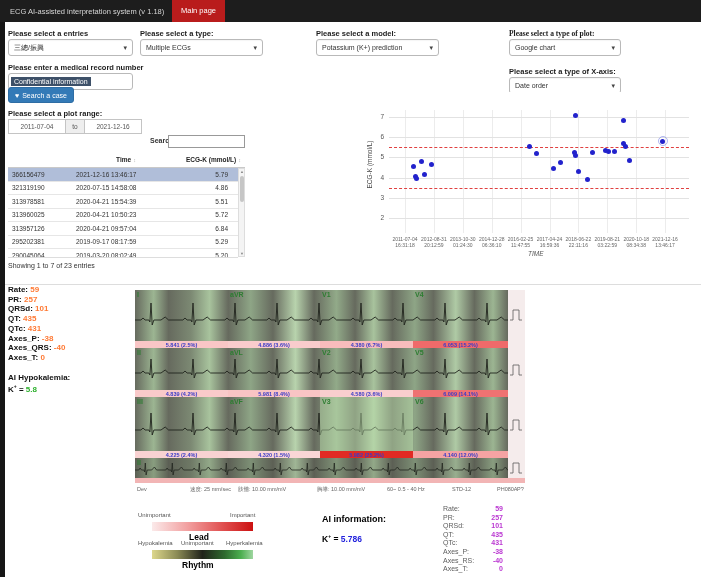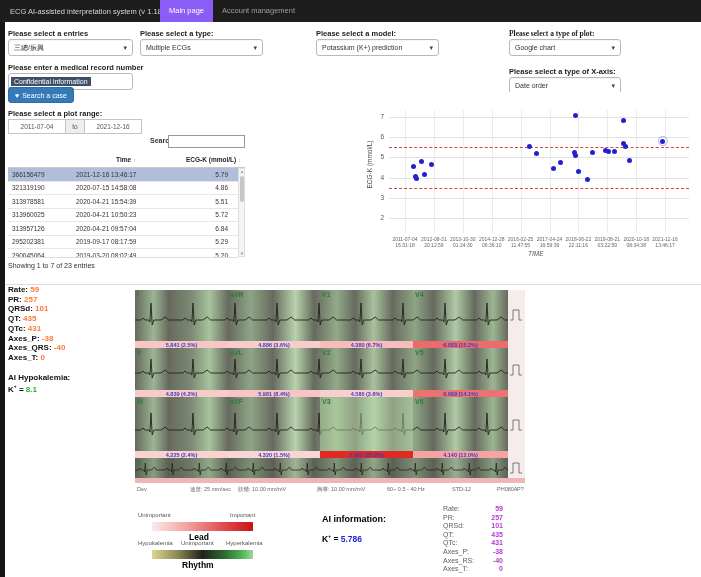--- a/index.html
+++ b/index.html
@@ -5,21 +5,21 @@
   html,body{margin:0;padding:0;background:#cfcfcf;}
   .screen{position:relative;width:701px;height:577px;background:#fff;overflow:hidden;
           font-family:"Liberation Sans",sans-serif;color:#222;}
   
   .edge{position:absolute;left:0;top:0;width:5px;height:577px;background:#161616;}
   
   .navbar{position:absolute;left:0;top:0;width:701px;height:22px;background:#1d1d1d;}
   .brand{position:absolute;left:10px;top:7px;font-size:7.5px;color:#d6d6d6;white-space:nowrap;}
   .tabs{position:absolute;left:160px;top:0;height:22px;display:flex;}
   .tab{padding:0 9px;line-height:22px;font-size:7.5px;color:#9d9d9d;white-space:nowrap;cursor:pointer;}
-  .tab.active{background:#8b5cf6;color:#ffffff;}
+  .tab.active{background:#b91c1c;color:#ffffff;margin-left:12px;}
   
   .lbl{position:absolute;font-size:7.5px;font-weight:bold;color:#1c1c1c;white-space:nowrap;}
   .sel{position:absolute;height:17px;border:1px solid #b9b9b9;border-radius:3px;background:#fff;
        display:flex;align-items:center;justify-content:space-between;padding:0 5px;font-size:7px;color:#333;
        box-shadow:inset 0 1px 1px rgba(0,0,0,0.04);box-sizing:border-box;}
   .caret{font-size:7px;color:#444;margin-left:4px;}
   .ipt{position:absolute;height:17px;border:1px solid #b9b9b9;border-radius:3px;background:#fff;
        display:flex;align-items:center;padding:0 2px;font-size:7px;box-sizing:border-box;}
   .seltext{background:#3d5068;color:#fff;padding:1px 3px;white-space:nowrap;}
   .btn{position:absolute;background:#337ab7;border:1px solid #2e6da4;border-radius:3px;color:#fff;
@@ -102,21 +102,20 @@
 </head>
 <body>
 
 <div class="screen">
   <div class="edge"></div>
 
   <div class="navbar">
     <span class="brand">ECG AI-assisted interpretation system (v 1.18)</span>
     <div class="tabs" id="nav-tabs">
         <div class="tab active">Main page</div>
-        <div class="tab">Account management</div>
       </div>
   </div>
 
   <div class="lbl" style="left:8px;top:29px;">Please select a entries</div>
   <div class="sel" style="left:8px;top:39px;width:125px;">
     <span>三總/振興</span>
     <span class="caret">▾</span>
   </div>
 
   <div class="lbl" style="left:140px;top:29px;">Please select a type:</div>
@@ -317,21 +316,21 @@
   <div class="mleft" id="mleft">
       <div><span>Rate: </span><span class="v">59</span></div>
       <div><span>PR: </span><span class="v">257</span></div>
       <div><span>QRSd: </span><span class="v">101</span></div>
       <div><span>QT: </span><span class="v">435</span></div>
       <div><span>QTc: </span><span class="v">431</span></div>
       <div><span>Axes_P: </span><span class="v">-38</span></div>
       <div><span>Axes_QRS: </span><span class="v">-40</span></div>
       <div><span>Axes_T: </span><span class="v">0</span></div>
       <div class="ai">AI Hypokalemia:</div>
-      <div><span>K</span><sup>+</sup><span> = </span><span class="kv">8.1</span></div>
+      <div><span>K</span><sup>+</sup><span> = </span><span class="kv">5.8</span></div>
     </div>
 
   <div class="ecg" id="ecg">
     <div class="calib" id="calib"><svg width="17" height="188">
           <path d="M2,30 h3 v-10 h6 v10 h3" fill="none" stroke="#5a5a5a" stroke-width="0.8"></path>
           <path d="M2,85 h3 v-10 h6 v10 h3" fill="none" stroke="#5a5a5a" stroke-width="0.8"></path>
           <path d="M2,140 h3 v-10 h6 v10 h3" fill="none" stroke="#5a5a5a" stroke-width="0.8"></path>
           <path d="M2,183 h3 v-10 h6 v10 h3" fill="none" stroke="#5a5a5a" stroke-width="0.8"></path>
         </svg></div>
     <div class="pinkstrip"></div>

